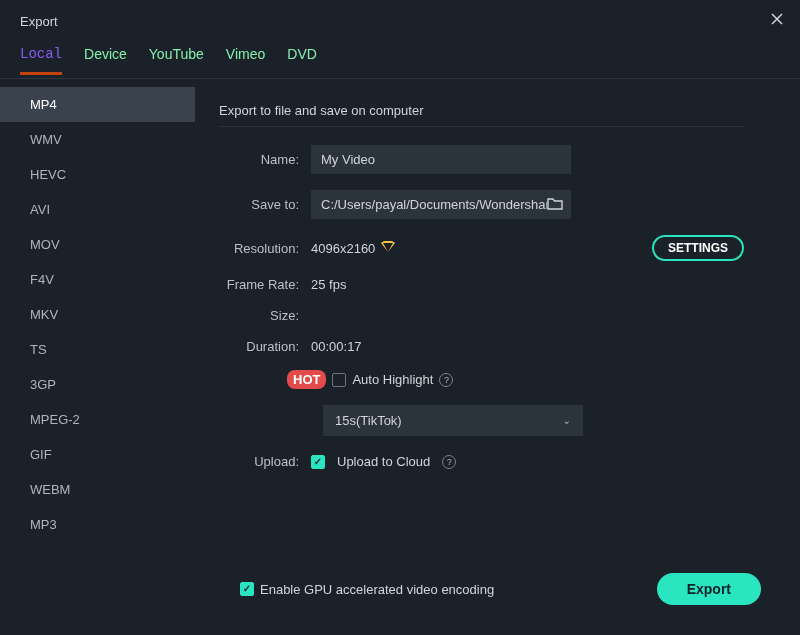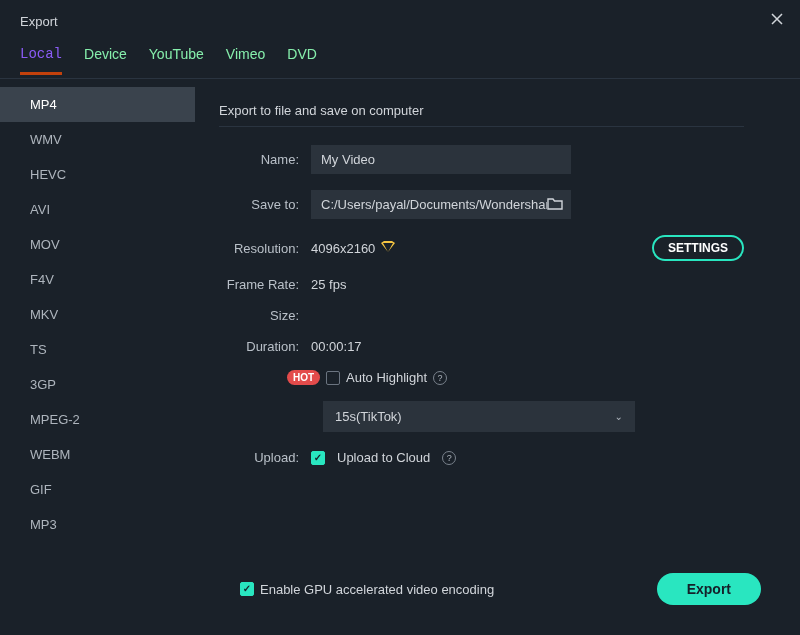--- a/index.html
+++ b/index.html
@@ -121,21 +121,21 @@
   padding: 4px 14px;
   font-size: 12px;
   font-weight: bold;
   cursor: pointer;
   margin-left: auto;
 }
 .diamond-ico { color: #f5c542; font-size: 12px; }
 .hot-badge {
   background: #e34b4b;
   color: #fff;
-  font-size: 10px;
+  font-size: 13px;
   font-weight: bold;
   border-radius: 8px;
   padding: 2px 6px;
   margin-left: 68px;
   margin-right: 6px;
 }
 .checkbox {
   width: 14px;
   height: 14px;
   border: 1.5px solid #6b7480;
@@ -163,21 +163,21 @@
   border-radius: 50%;
   display: inline-flex; align-items: center; justify-content: center;
   font-size: 9px; color: #aeb5bd;
   cursor: pointer;
   margin-left: 6px;
 }
 .select {
   background: #2b333c;
   color: #d1d5da;
   padding: 8px 12px;
-  width: 312px;
+  width: 260px;
   display: flex;
   justify-content: space-between;
   align-items: center;
   cursor: pointer;
   margin-left: 104px;
 }
 .chev { color: #aeb5bd; font-size: 10px; }
 .footer {
   position: absolute;
   bottom: 0; left: 0; right: 1px;
@@ -226,22 +226,22 @@
     <div class="fmt selected">MP4</div>
     <div class="fmt">WMV</div>
     <div class="fmt">HEVC</div>
     <div class="fmt">AVI</div>
     <div class="fmt">MOV</div>
     <div class="fmt">F4V</div>
     <div class="fmt">MKV</div>
     <div class="fmt">TS</div>
     <div class="fmt">3GP</div>
     <div class="fmt">MPEG-2</div>
+    <div class="fmt">GIF</div>
     <div class="fmt">WEBM</div>
-    <div class="fmt">GIF</div>
     <div class="fmt">MP3</div>
   </div>
 
   <div class="main">
     <div class="section-title">Export to file and save on computer</div>
 
     <div class="row">
       <div class="row-label">Name:</div>
       <input class="input-text" value="My Video" style="">
     </div>

